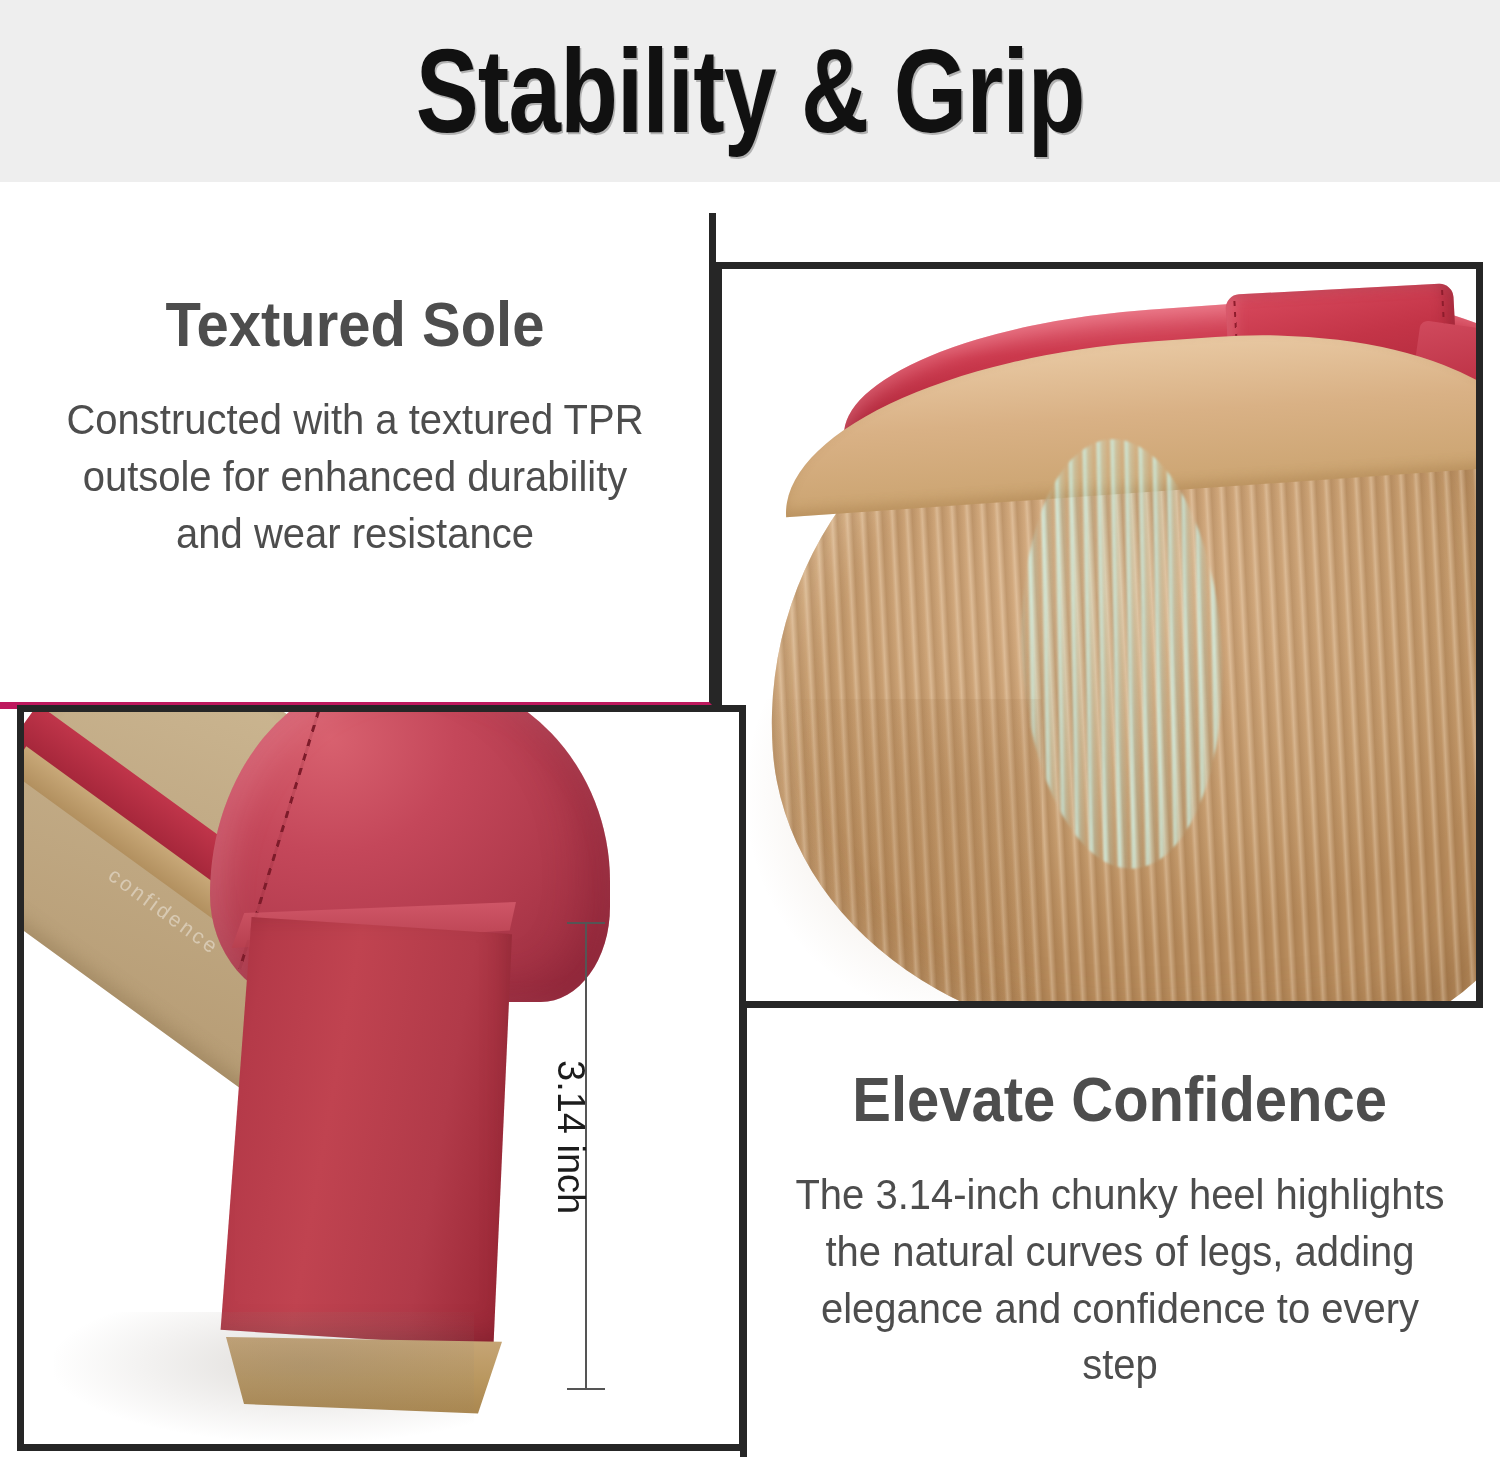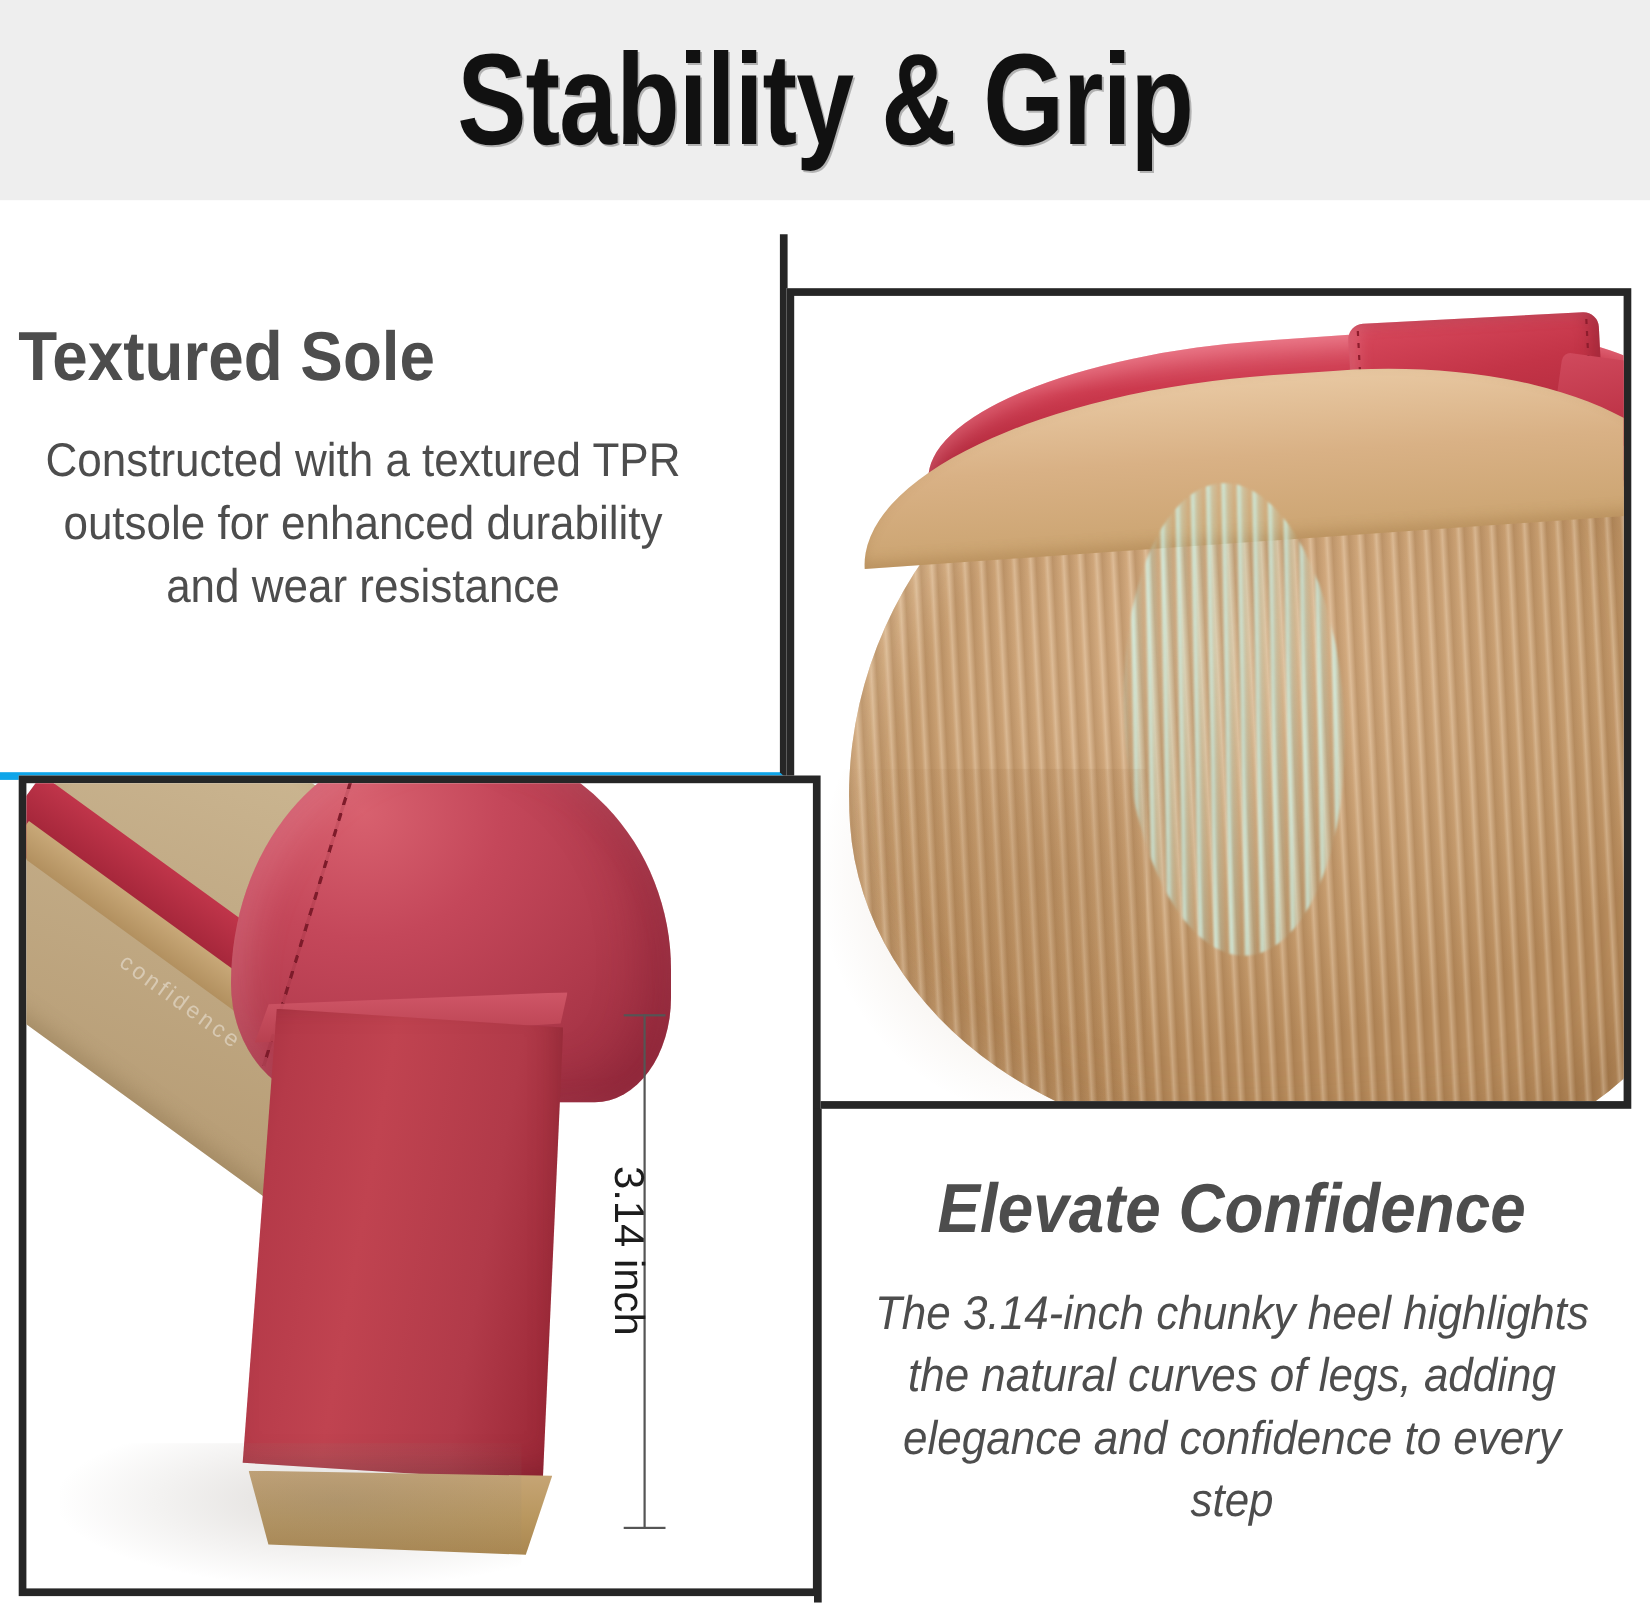--- a/index.html
+++ b/index.html
@@ -40,25 +40,25 @@
   }
 
   
   .block-textured-sole {
     position: absolute;
     left: 0px;
     top: 213px;
     width: 716px;
     height: 496px;
     border-right: 7px solid #262626;
-    border-bottom: 7px solid #0ea5e9;
+    border-bottom: 7px solid #be185d;
     box-sizing: border-box;
     display: flex;
     flex-direction: column;
-    align-items: flex-start;
+    align-items: center;
     justify-content: flex-start;
     padding-top: 78px;
   }
   .feature-heading {
     font-family: "Liberation Sans Narrow", "Liberation Sans", "DejaVu Sans Condensed", sans-serif;
     font-size: 63px;
     font-weight: 700;
     color: #4d4d4d;
     line-height: 1.05;
     text-align: center;
@@ -87,21 +87,20 @@
     height: 449px;
     border-left: 7px solid #262626;
     box-sizing: border-box;
     padding-top: 58px;
   }
   .block-elevate .inner {
     display: flex;
     flex-direction: column;
     align-items: center;
     width: 745px;
-    font-style: italic;
   }
   .block-elevate .feature-body { max-width: 700px; }
 
   
   .panel-sole {
     position: absolute;
     left: 715px;
     top: 262px;
     width: 768px;
     height: 746px;

